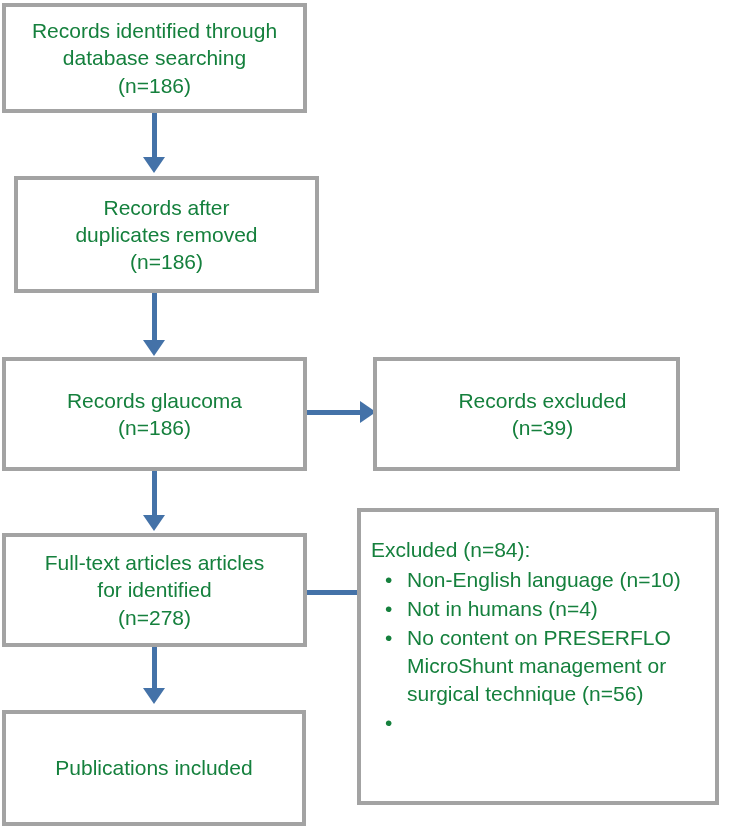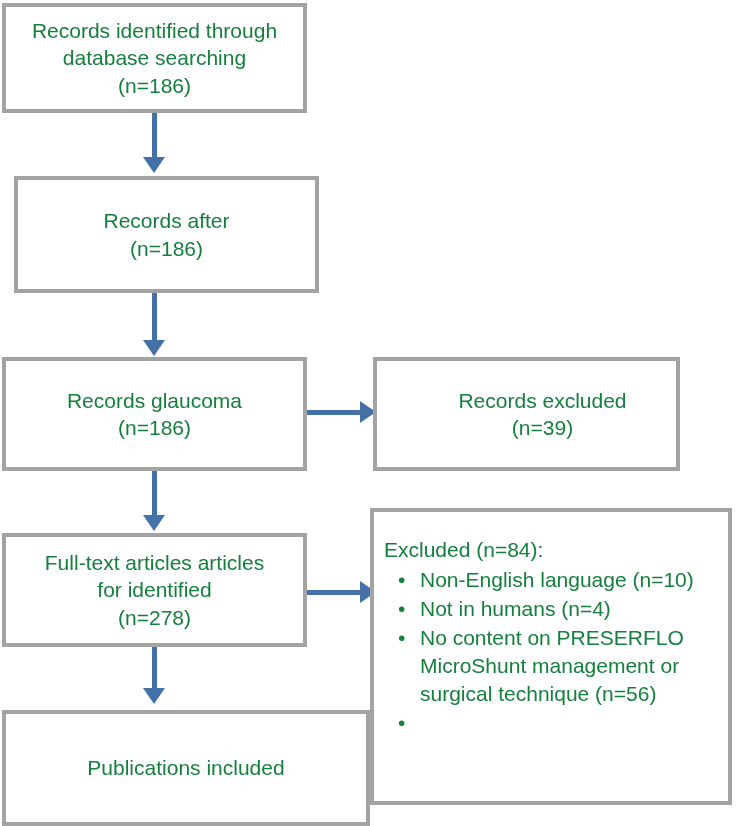--- a/index.html
+++ b/index.html
@@ -115,20 +115,21 @@
       <span class="ln">(n=186)</span>
     </span>
   </div>
 
   <div class="vline" style="left:152px; top:113px; width:5px; height:46px;"></div>
   <div class="arrow-down" style="left:143px; top:157px;"></div>
 
   <div class="box" style="left:2px; top:176px; width:305px; height:117px;margin-left:12px;">
     <span class="lines">
       <span class="ln">Records after</span>
+      <span class="ln">duplicates removed</span>
       <span class="ln">(n=186)</span>
     </span>
   </div>
 
   <div class="vline" style="left:152px; top:293px; width:5px; height:48px;"></div>
   <div class="arrow-down" style="left:143px; top:340px;"></div>
 
   <div class="box" style="left:2px; top:357px; width:305px; height:114px;">
     <span class="lines">
       <span class="ln">Records glaucoma</span>
@@ -153,21 +154,21 @@
     <span class="lines">
       <span class="ln">Full-text articles articles</span>
       <span class="ln">for identified</span>
       <span class="ln">(n=278)</span>
     </span>
   </div>
 
   <div class="hline" style="left:307px; top:590px; height:5px; width:56px;"></div>
   <div class="arrow-right" style="left:360px; top:581px;"></div>
 
-  <div class="box detail" style="left:370px; top:508px; width:362px; height:297px;">
+  <div class="box detail" style="left:357px; top:508px; width:362px; height:297px;">
     <div class="detail-inner">
       <span class="detail-heading">Excluded (n=84):</span>
       <ul class="bullets">
         <li>
           <span class="bullet-dot">•</span>
           <span>Non-English language (n=10)</span>
         </li>
         <li>
           <span class="bullet-dot">•</span>
           <span>Not in humans (n=4)</span>
@@ -179,19 +180,19 @@
         <li>
           <span class="bullet-dot">•</span>
         </li>
       </ul>
     </div>
   </div>
 
   <div class="vline" style="left:152px; top:647px; width:5px; height:43px;"></div>
   <div class="arrow-down" style="left:143px; top:688px;"></div>
 
-  <div class="box" style="left:2px; top:710px; width:368px; height:116px;">
+  <div class="box" style="left:2px; top:710px; width:304px; height:116px;">
     <span class="lines">
       <span class="ln">Publications included</span>
     </span>
   </div>
 
 </div>
 
 </body></html>

